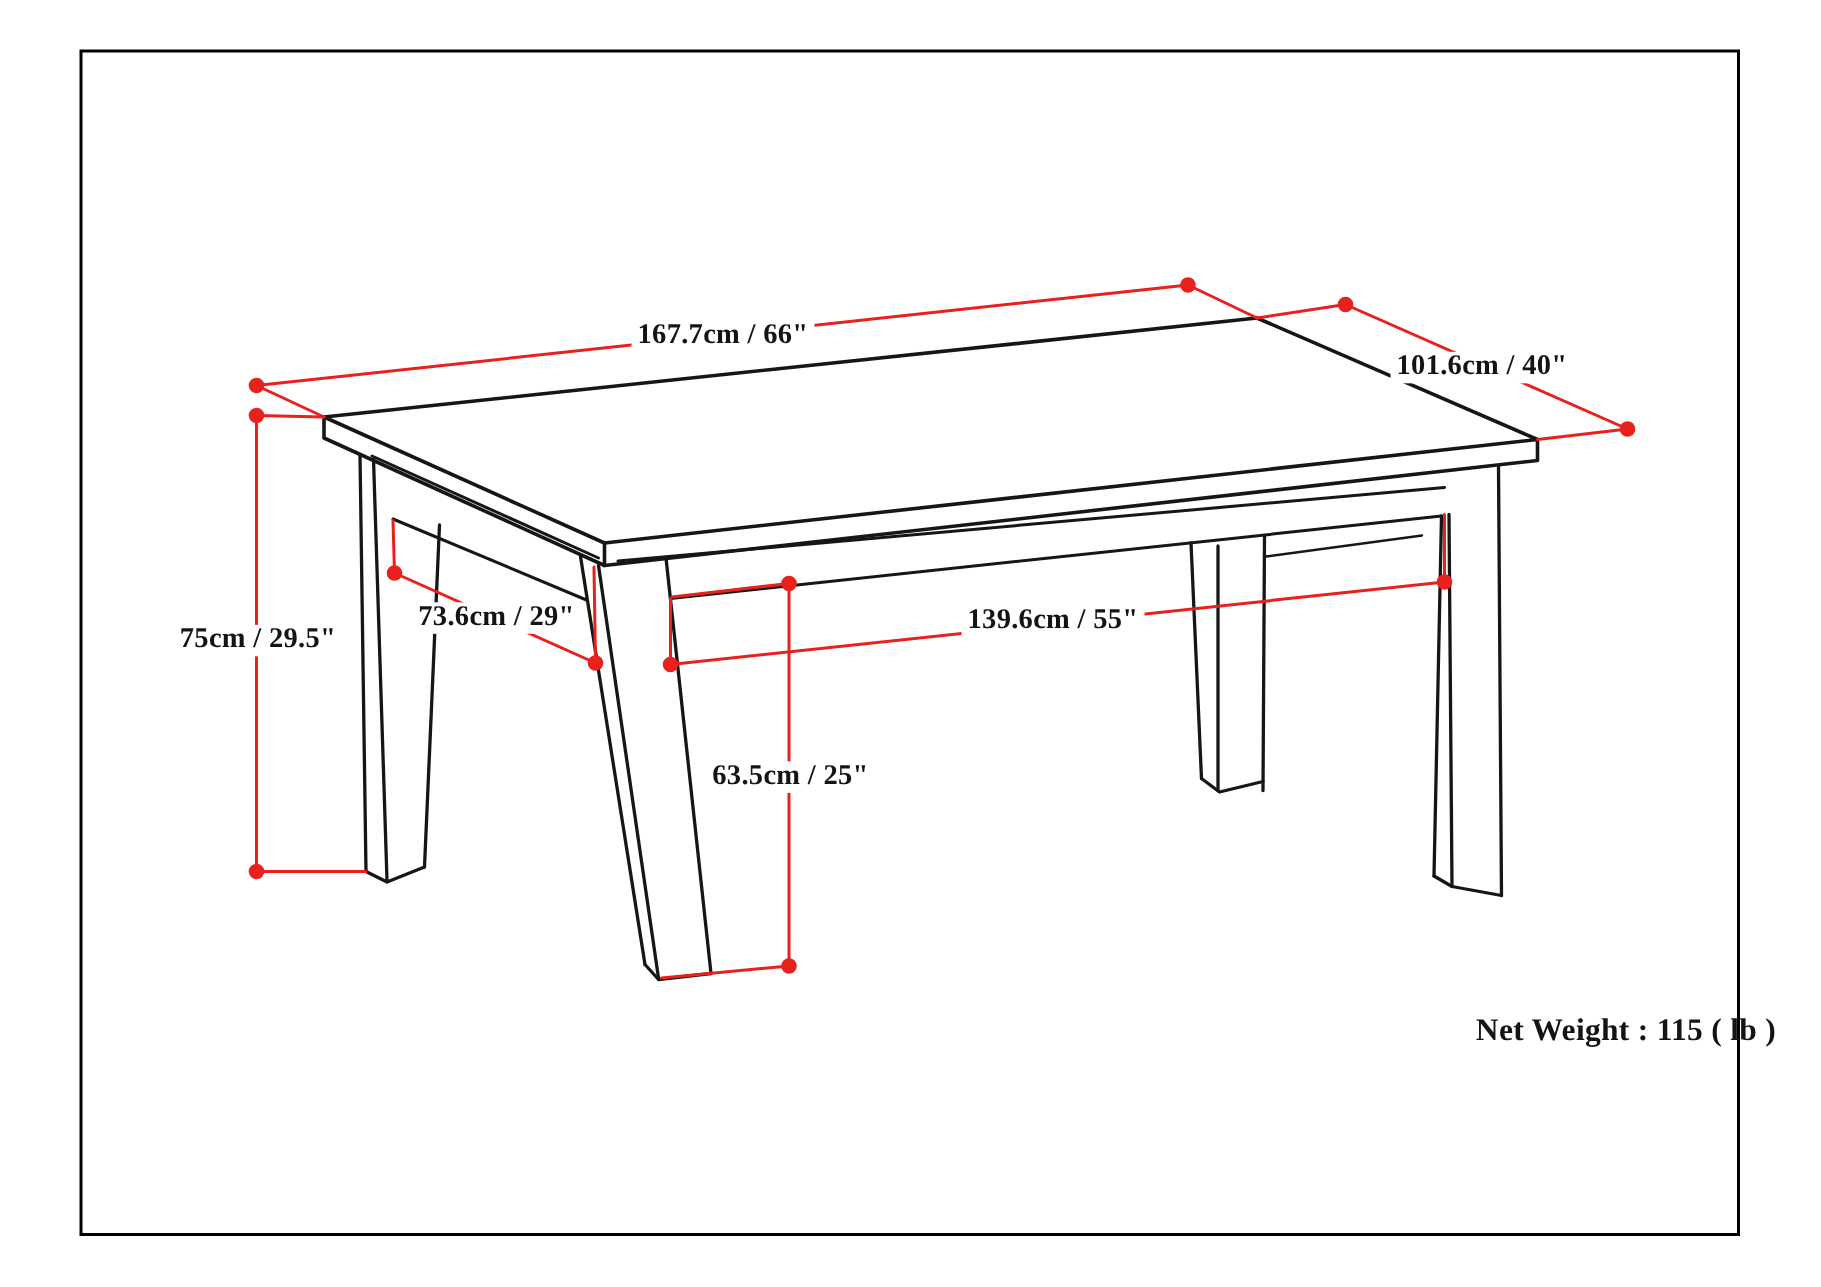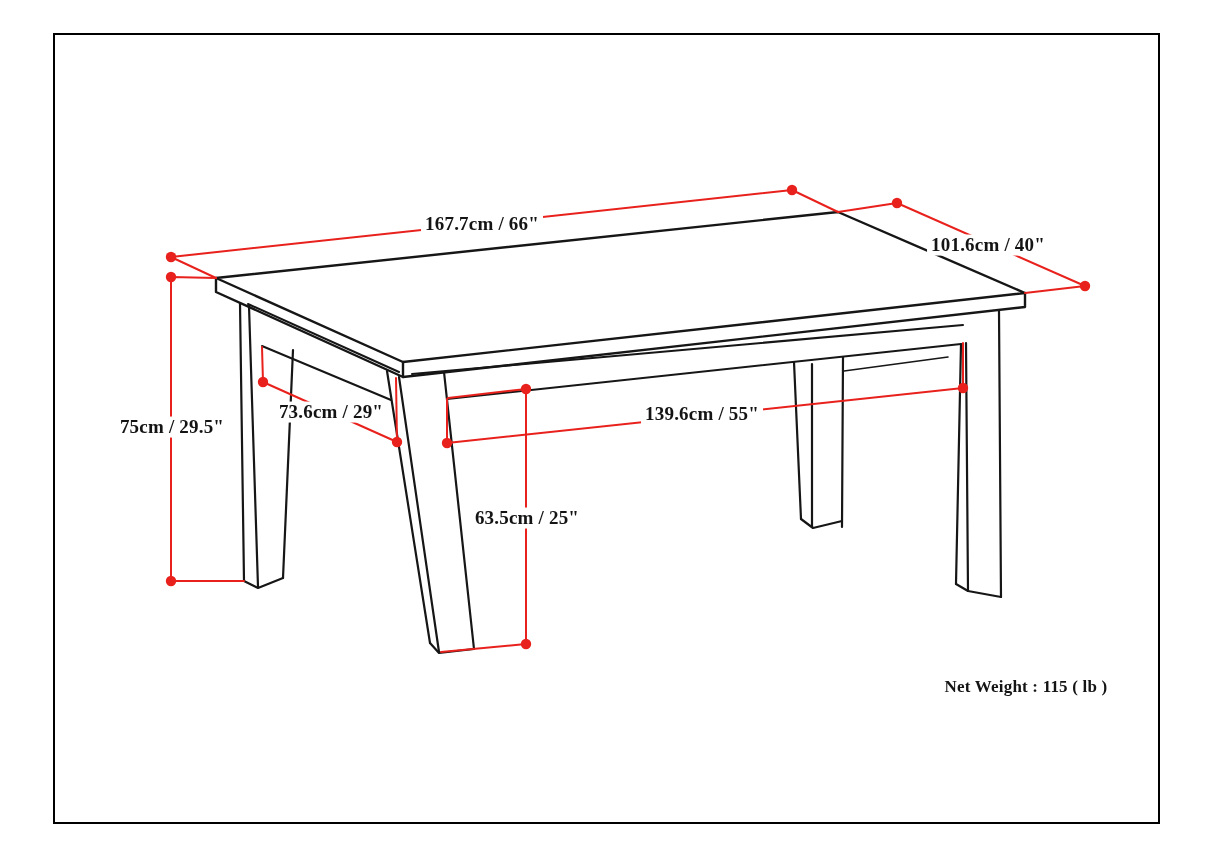--- a/index.html
+++ b/index.html
@@ -28,22 +28,22 @@
     padding:0 4px;
     letter-spacing:0.2px;
   }
   .lbl-length{left:482px;top:224px;}
   .lbl-depth{left:988px;top:245px;}
   .lbl-height{left:172px;top:427px;}
   .lbl-legdepth{left:331px;top:412px;}
   .lbl-legwidth{left:702px;top:414px;}
   .lbl-underside{left:527px;top:518px;}
   .lbl-weight{
-    left:1026px;top:687px;
-    font-size:17px;
+    left:1084px;top:687px;
+    font-size:21px;
     background:transparent;
   }
 </style>
 </head>
 <body>
 
 <div class="canvas">
 
   <div class="frame"></div>
 

